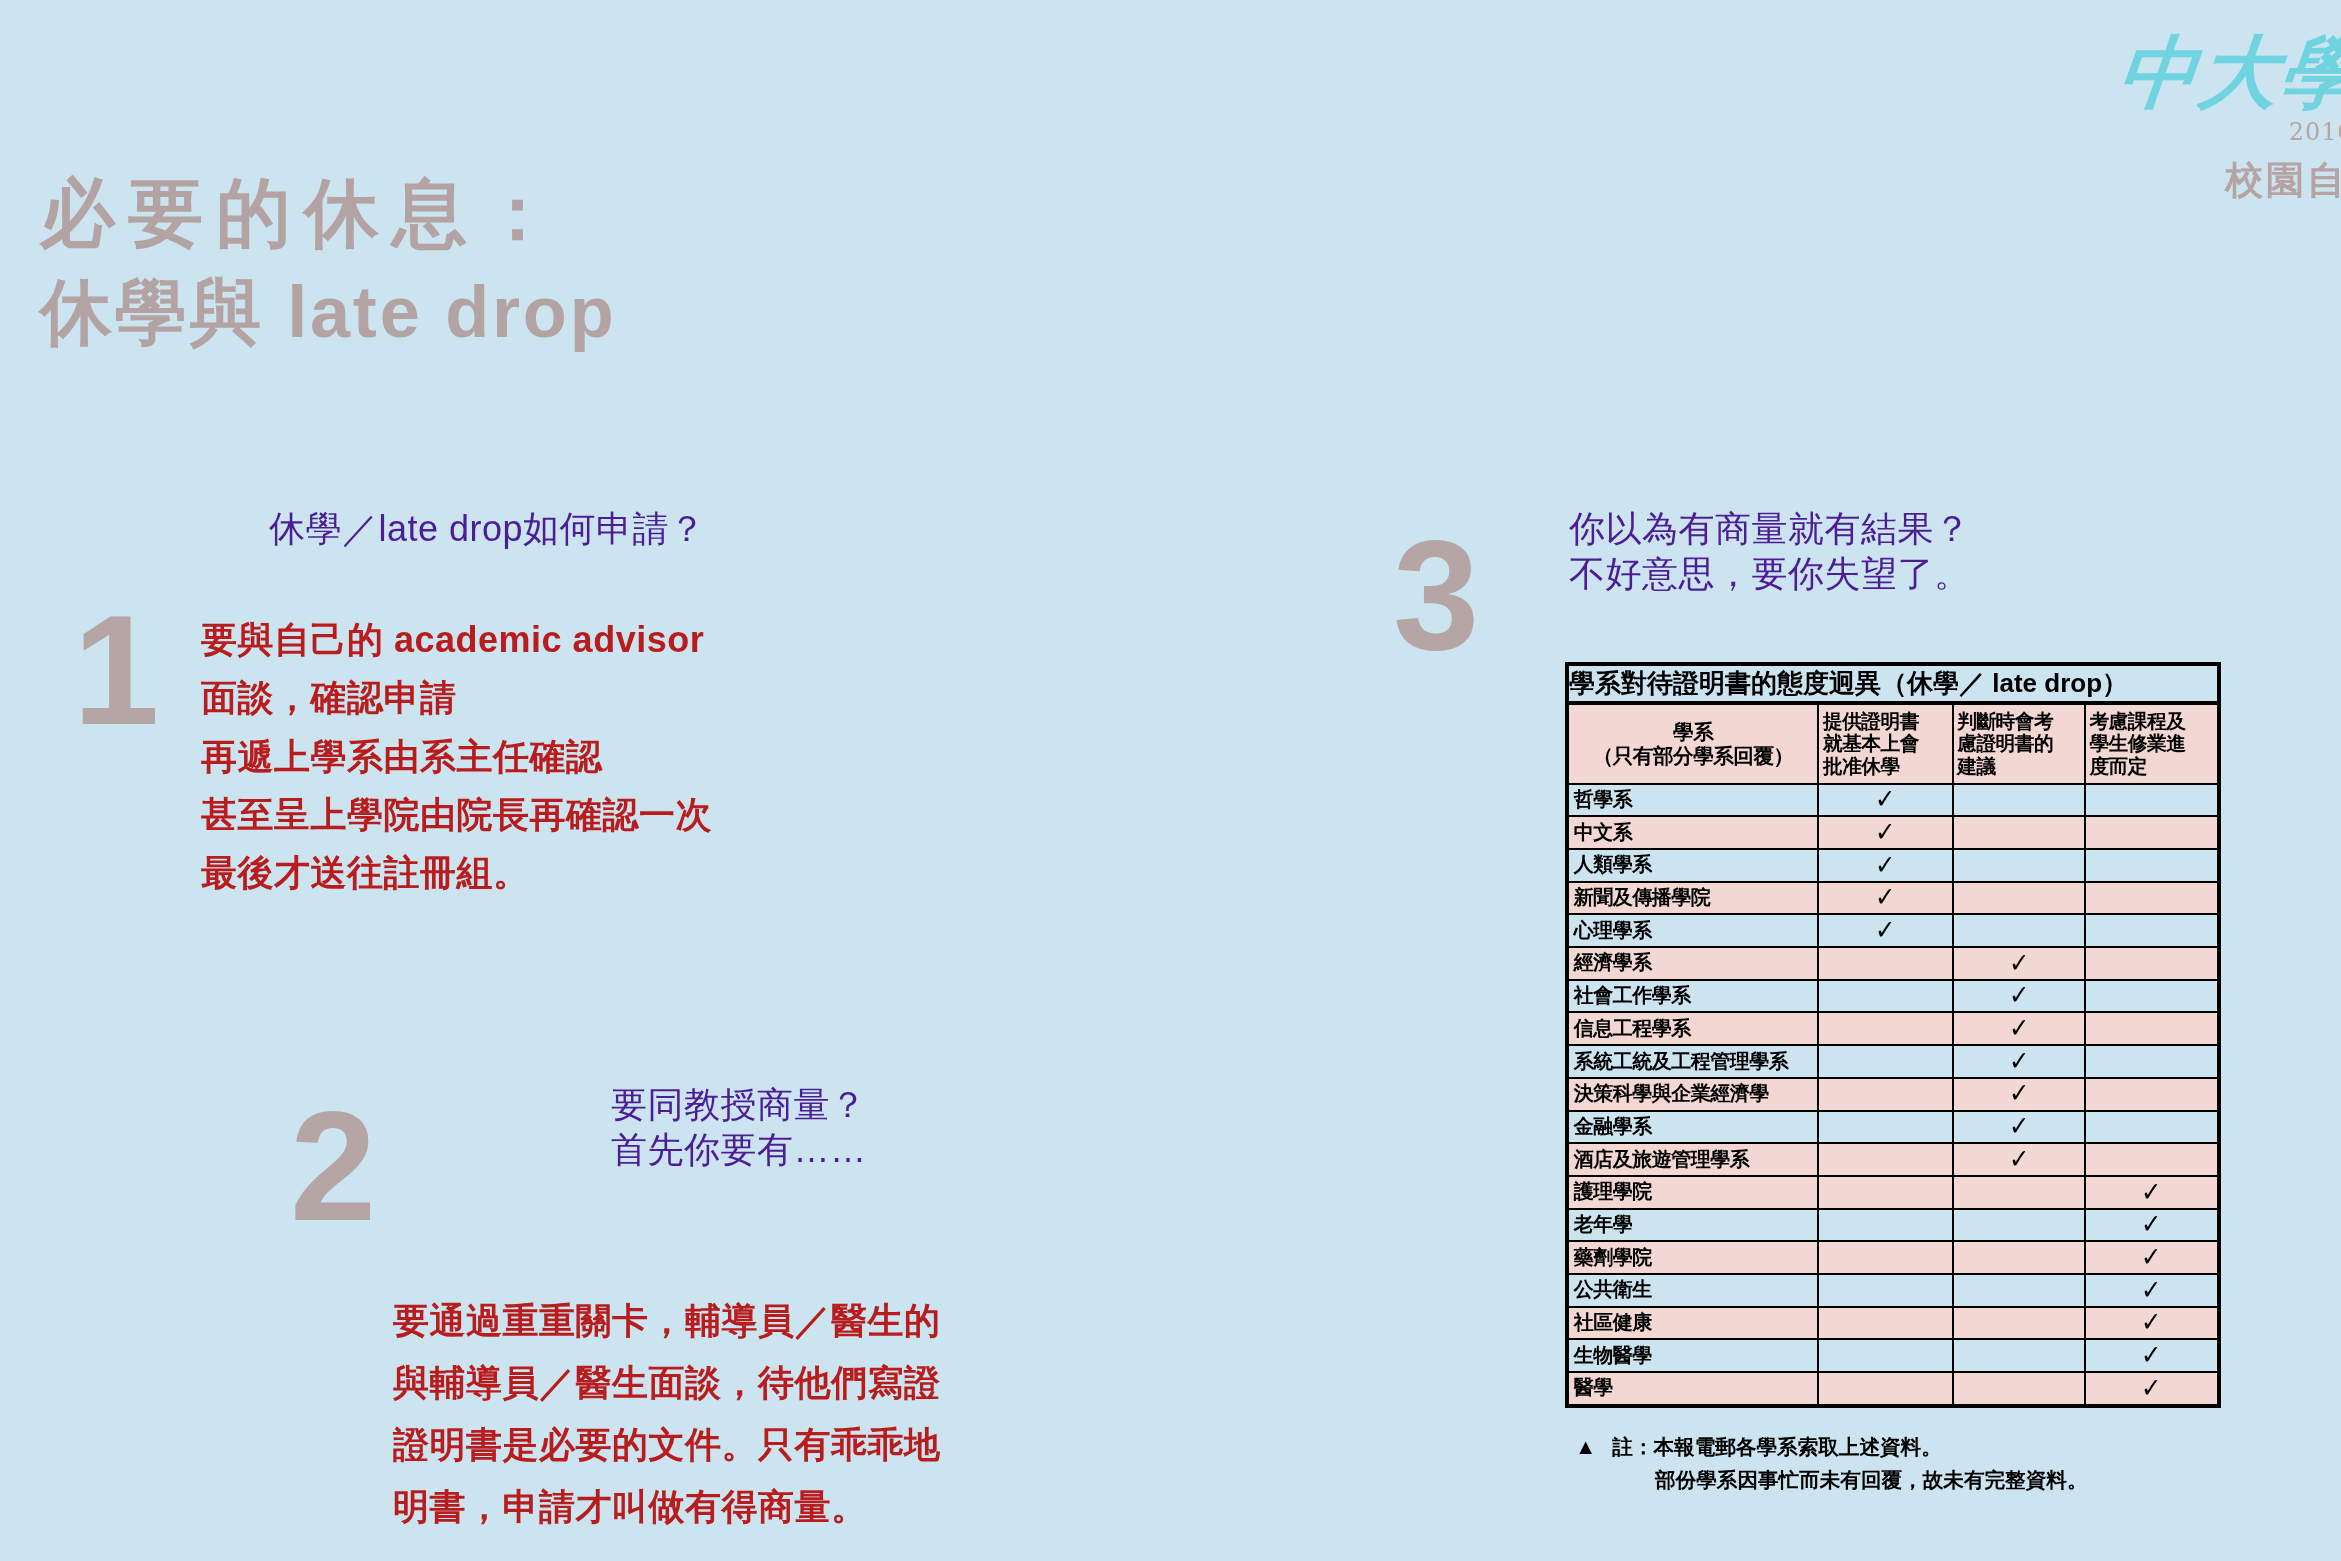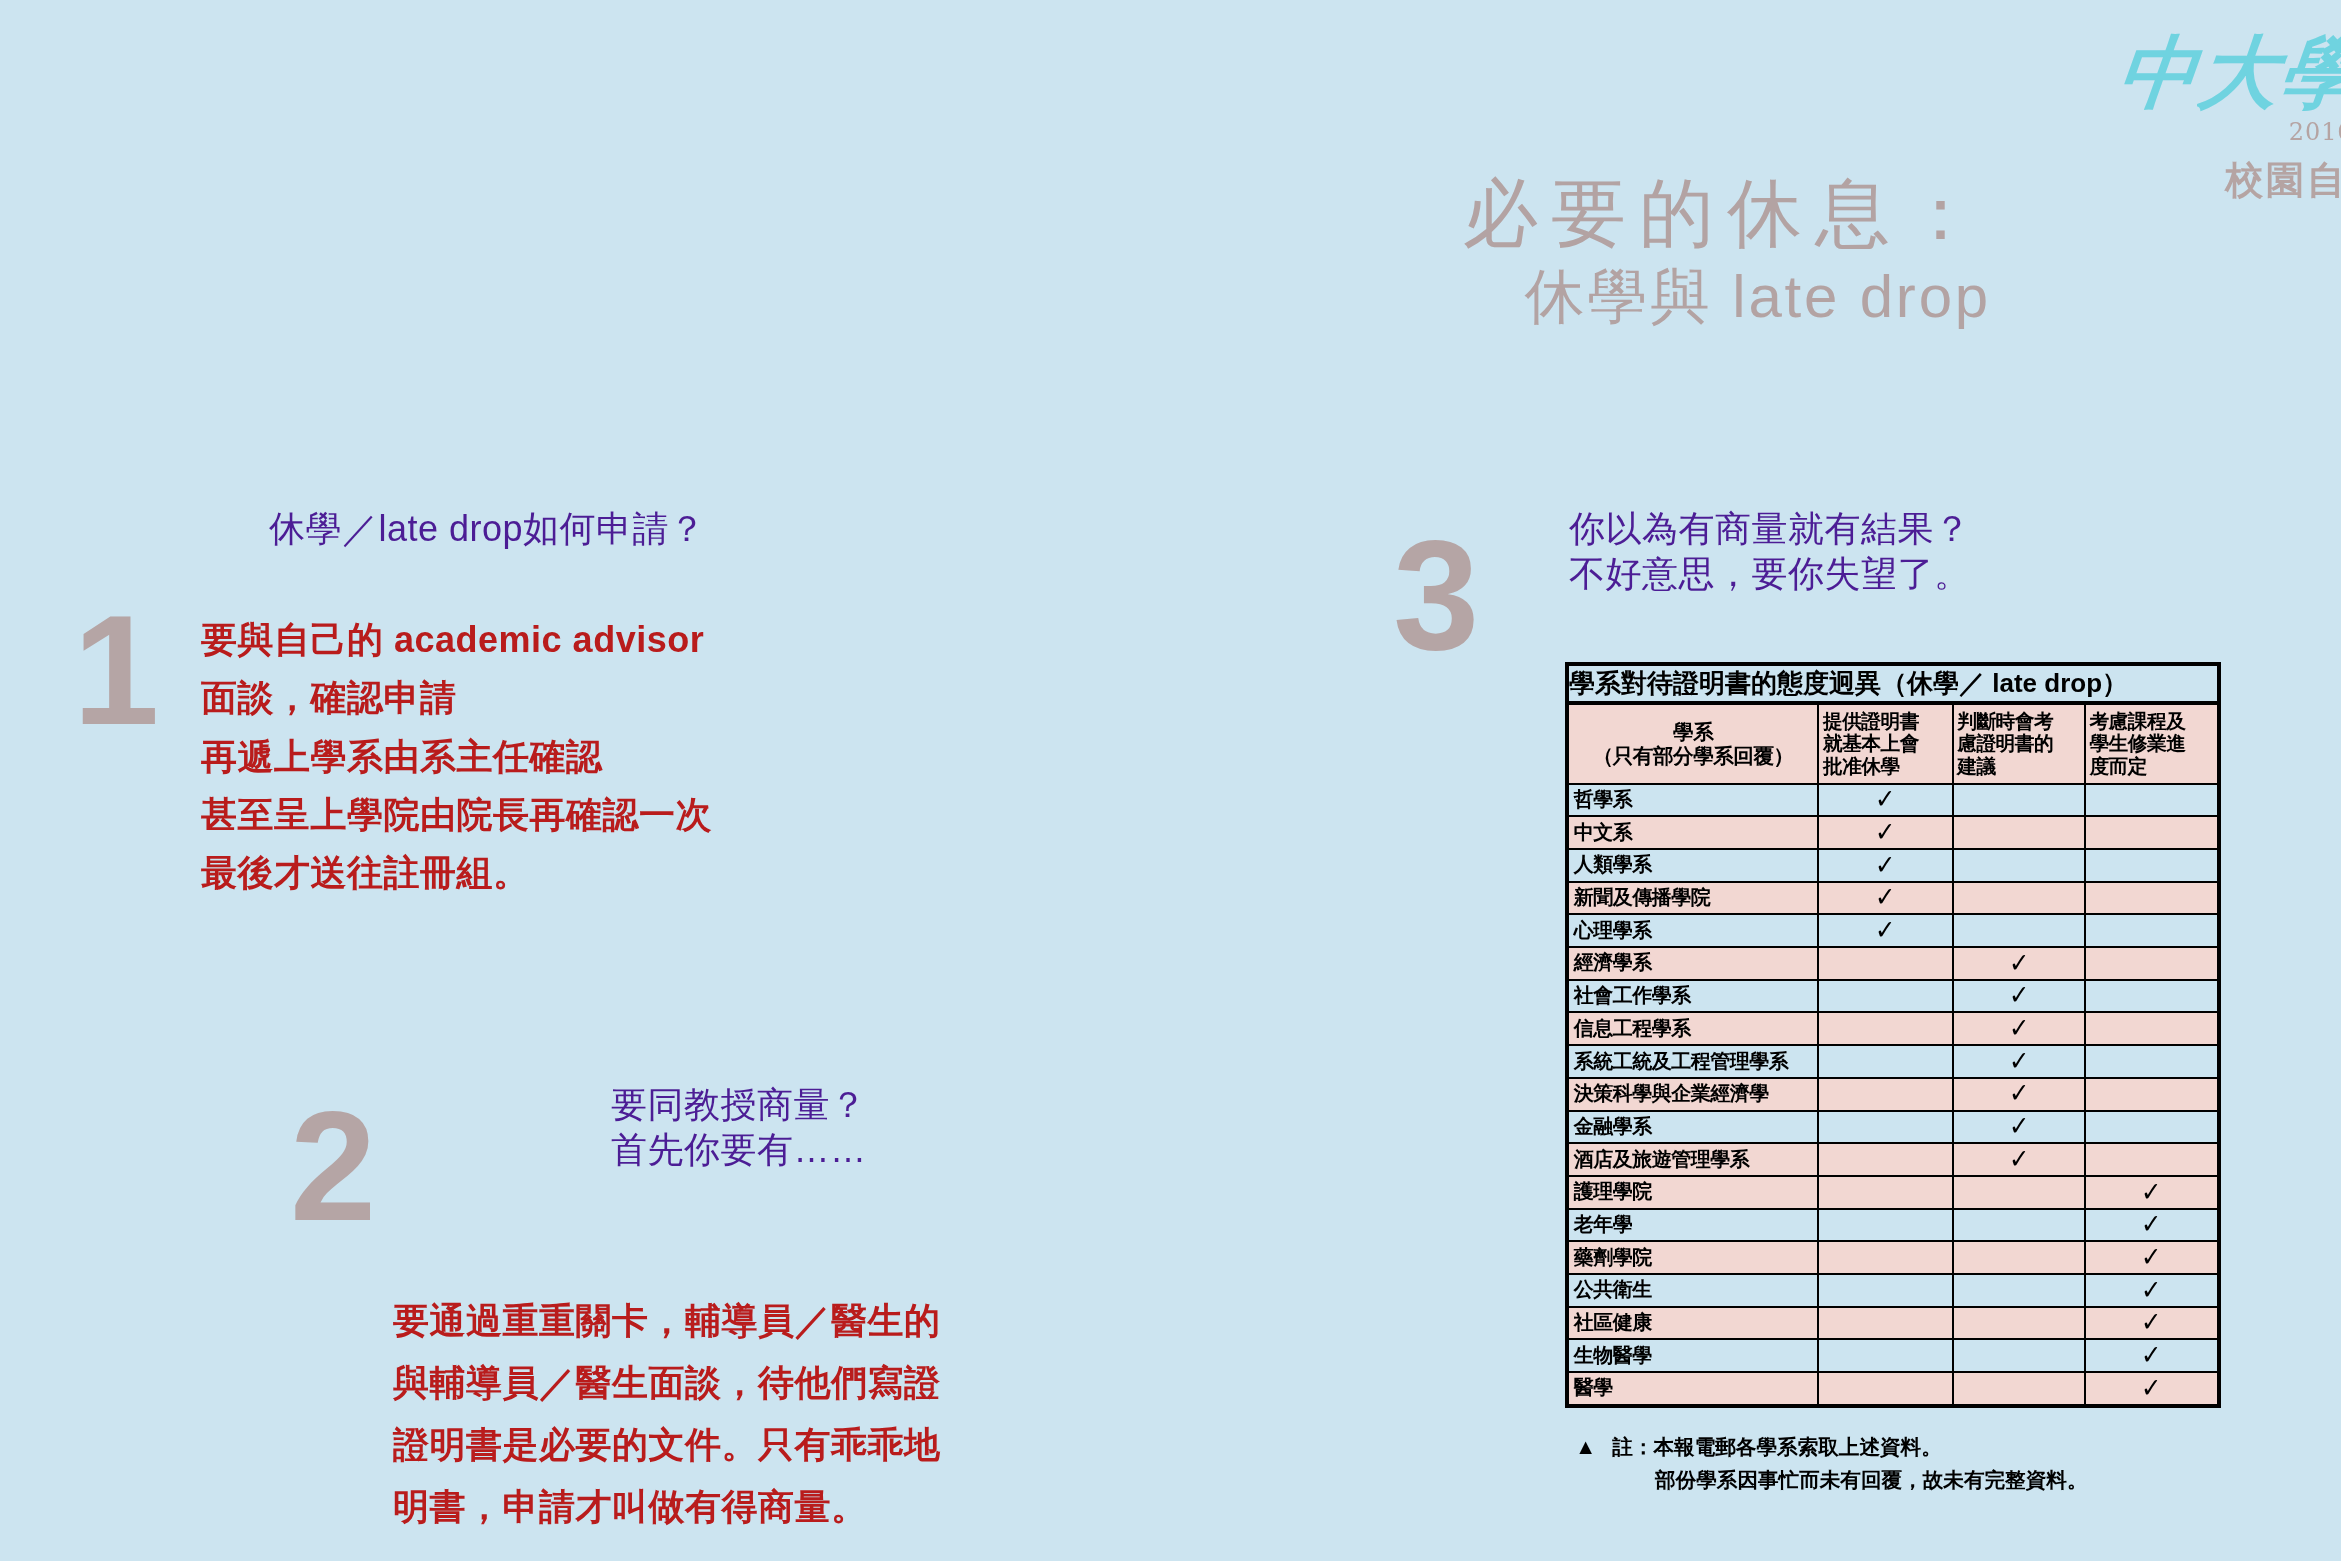--- a/index.html
+++ b/index.html
@@ -53,35 +53,36 @@
     margin-top: 6.6px;
     white-space: nowrap;
   }
 
   
   #main-title {
     position: absolute;
     top: 171px;
     left: 0;
     width: 1991px;
-    text-align: right;
+    text-align: left;
     color: #b3a3a3;
-    font-weight: 400;
+    font-weight: 700;
     line-height: 1.12;
+    padding-left: 40px;
   }
   #main-title .line1 {
     font-size: 75px;
     letter-spacing: 13px;
     display: block;
   }
   #main-title .line2 {
-    font-size: 60px;
+    font-size: 72px;
     letter-spacing: 2.8px;
     display: block;
-    margin-top: 8px;
+    margin-top: 17px;
   }
 
   
   .step-num {
     position: absolute;
     color: #b5a5a5;
     font-weight: 700;
     line-height: 0.82;
     font-size: 155px;
     user-select: none;

